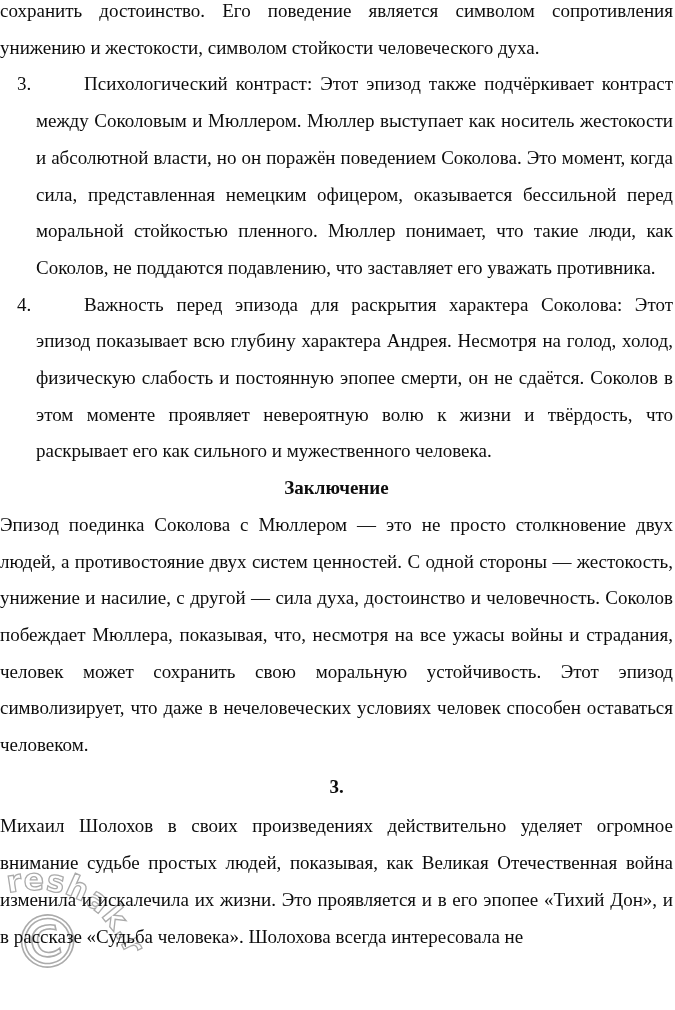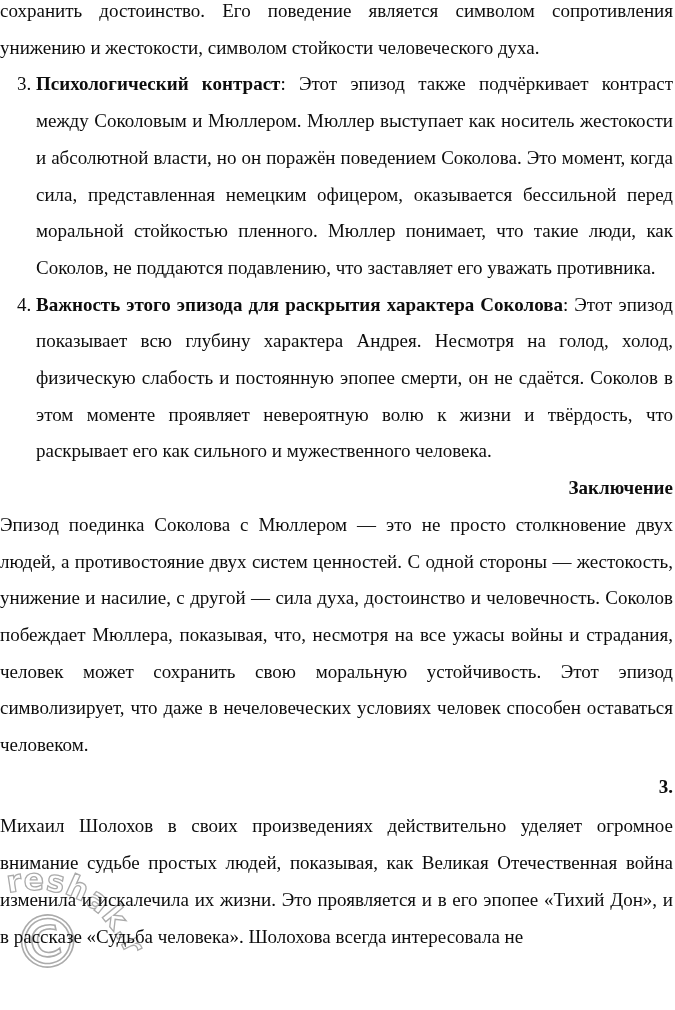--- a/index.html
+++ b/index.html
@@ -34,25 +34,25 @@
 
   
   .li { position: relative; margin-left: 36px; }
   .li .num { position: absolute; left: -19px; top: 0; }
 
   h2 {
     margin: 0;
     font-size: 19px;
     font-weight: bold;
     line-height: 36.7px;
-    text-align: right;
+    text-align: center;
   }
   .sec { margin-top: 5px; margin-bottom: 3px; }
 
-  b { font-weight: bold; }
+  b { font-weight: normal; margin-left: 48px; }
 
   
   .watermark {
     position: absolute;
     left: 2px;
     top: 845px;
     z-index: 0;
   }
   .wm-text {
     font-family: "DejaVu Sans", sans-serif;
@@ -90,21 +90,21 @@
 
     <p class="frag">сохранить достоинство. Его поведение является символом сопротивления унижению и жестокости, символом стойкости человеческого духа.</p>
 
     <div class="li">
       <span class="num">3.</span>
       <p><b>Психологический контраст</b><span>: Этот эпизод также подчёркивает контраст между Соколовым и Мюллером. Мюллер выступает как носитель жестокости и абсолютной власти, но он поражён поведением Соколова. Это момент, когда сила, представленная немецким офицером, оказывается бессильной перед моральной стойкостью пленного. Мюллер понимает, что такие люди, как Соколов, не поддаются подавлению, что заставляет его уважать противника.</span></p>
     </div>
 
     <div class="li">
       <span class="num">4.</span>
-      <p><b>Важность этого эпизода для раскрытия характера Соколова</b><span>: Этот эпизод показывает всю глубину характера Андрея. Несмотря на голод, холод, физическую слабость и постоянную эпопее смерти, он не сдаётся. Соколов в этом моменте проявляет невероятную волю к жизни и твёрдость, что раскрывает его как сильного и мужественного человека.</span></p>
+      <p><b>Важность перед эпизода для раскрытия характера Соколова</b><span>: Этот эпизод показывает всю глубину характера Андрея. Несмотря на голод, холод, физическую слабость и постоянную эпопее смерти, он не сдаётся. Соколов в этом моменте проявляет невероятную волю к жизни и твёрдость, что раскрывает его как сильного и мужественного человека.</span></p>
     </div>
 
     <h2>Заключение</h2>
 
     <p>Эпизод поединка Соколова с Мюллером — это не просто столкновение двух людей, а противостояние двух систем ценностей. С одной стороны — жестокость, унижение и насилие, с другой — сила духа, достоинство и человечность. Соколов побеждает Мюллера, показывая, что, несмотря на все ужасы войны и страдания, человек может сохранить свою моральную устойчивость. Этот эпизод символизирует, что даже в нечеловеческих условиях человек способен оставаться человеком.</p>
 
     <h2 class="sec">3.</h2>
 
     <p>Михаил Шолохов в своих произведениях действительно уделяет огромное внимание судьбе простых людей, показывая, как Великая Отечественная война изменила и искалечила их жизни. Это проявляется и в его эпопее «Тихий Дон», и в рассказе «Судьба человека». Шолохова всегда интересовала не</p>
 

